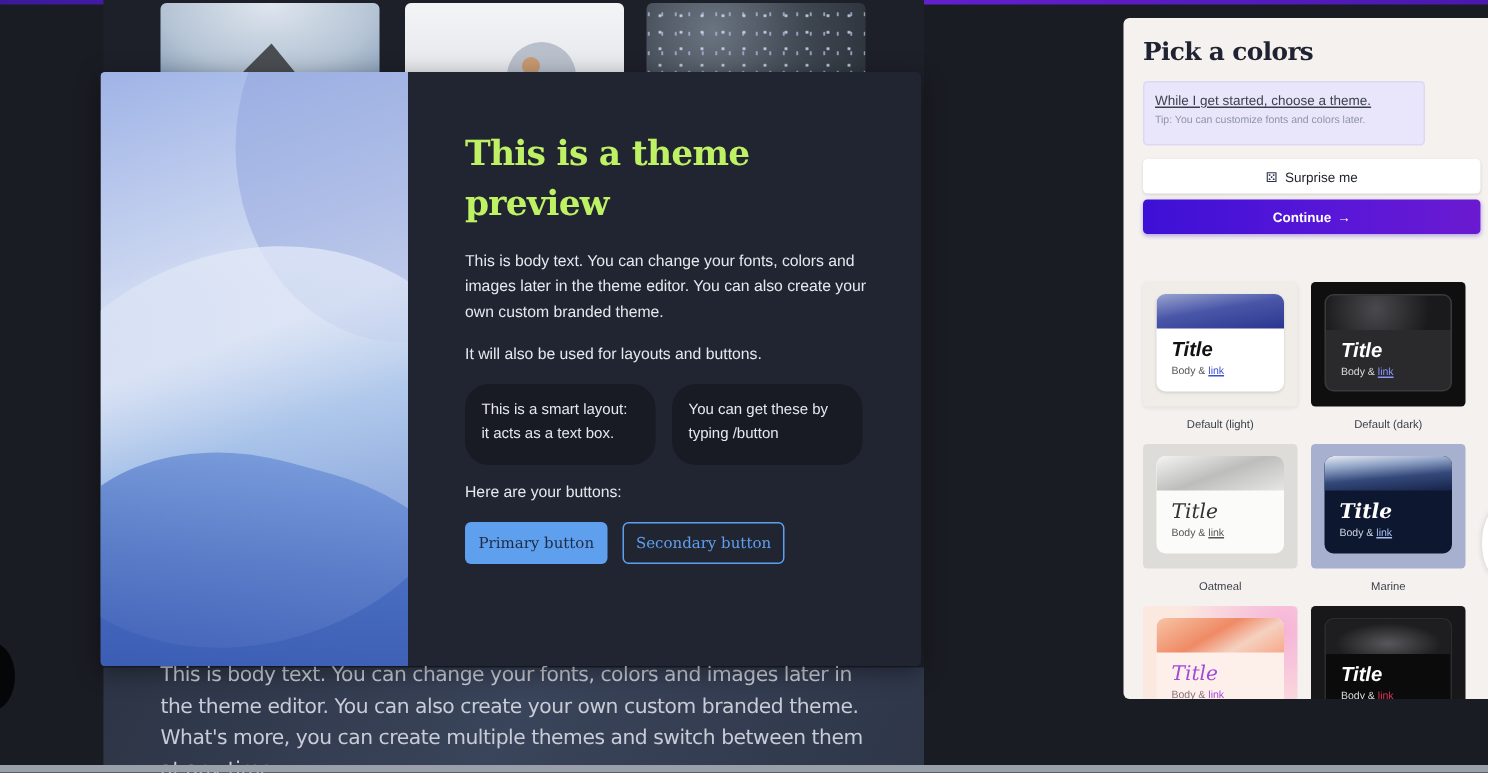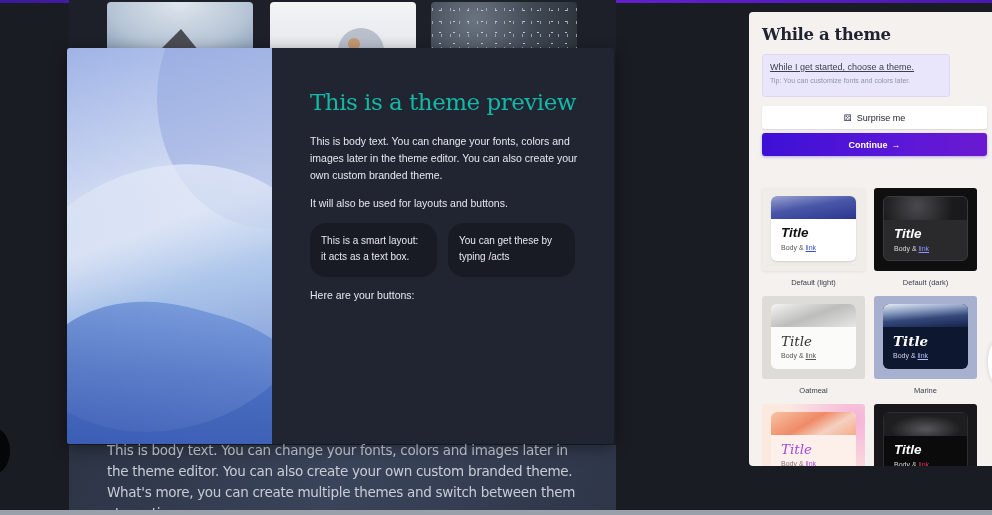--- a/index.html
+++ b/index.html
@@ -18,21 +18,21 @@
   .bottom-text { position: absolute; left: 107px; top: 440px; width: 480px; color: #c8ccd6; font-size: 13.5px; line-height: 21px; font-family: "DejaVu Sans", sans-serif; letter-spacing: -0.3px; }
   .bottom-line { position: absolute; left: 0; top: 510px; width: 992px; height: 5px; background: #9aa0aa; }
   .left-circle { position: absolute; left: -22px; top: 428px; width: 32px; height: 46px; border-radius: 50%; background: #050608; }
   .preview { position: absolute; left: 67px; top: 48px; width: 547px; height: 396px; background: #212532; border-radius: 3px; overflow: hidden; box-shadow: 0 4px 16px rgba(0,0,0,.4); }
   .preview-img { position: absolute; left: 0; top: 0; width: 205px; height: 396px; overflow: hidden; background: linear-gradient(160deg, #9fb3e6 0%, #c9d5f0 30%, #e6ebf7 45%, #6fa0dc 60%, #4a72c4 80%, #3456a8 100%); }
   .preview-img .wave1 { position: absolute; left: -60px; top: 120px; width: 320px; height: 260px; border-radius: 50%; background: linear-gradient(200deg, rgba(230,236,248,.85), rgba(140,170,225,.4)); transform: rotate(-20deg); }
   .preview-img .wave2 { position: absolute; left: -40px; top: 260px; width: 300px; height: 220px; border-radius: 45%; background: linear-gradient(180deg, rgba(90,130,210,.6), rgba(50,80,170,.9)); transform: rotate(15deg); }
   .preview-img .wave3 { position: absolute; left: 90px; top: -80px; width: 220px; height: 260px; border-radius: 50%; background: rgba(140,160,220,.45); }
   .preview-content { position: absolute; left: 243px; top: 38px; width: 280px; }
   .hello { font-size: 8px; font-weight: bold; color: #ffffff; margin-bottom: 14px; }
-  .hero { font-family: "DejaVu Serif", serif; font-size: 23px; line-height: 33px; color: #14b8a6; font-weight: normal; letter-spacing: -0.5px; margin-bottom: 14px; }
+  .hero { font-family: "DejaVu Serif", serif; font-size: 23px; line-height: 33px; color: #bef264; font-weight: bold; letter-spacing: -0.5px; margin-bottom: 14px; }
   .body-p { font-size: 10.5px; line-height: 17px; color: #e6e8ee; margin-bottom: 11px; }
   .link { color: #5f9ff0; text-decoration: underline; font-size: 10.5px; line-height: 17px; display: block; }
   .after-link { font-size: 10.5px; line-height: 16px; color: #e6e8ee; margin-bottom: 12px; }
   .smart-row { display: flex; gap: 11px; margin-bottom: 12px; }
   .smart-box { width: 127px; height: 54px; background: #191b24; border-radius: 16px; padding: 10px 11px; font-size: 10px; line-height: 16px; color: #e6e8ee; }
   .btn-label { font-size: 10.5px; color: #e6e8ee; margin-bottom: 14px; }
   .btn-row { display: flex; gap: 10px; }
   .btn-primary { width: 95px; height: 28px; border-radius: 4px; background: #5ea0ee; color: #1e2a44; font-family: "DejaVu Serif", serif; font-size: 10px; border: none; display: flex; align-items: center; justify-content: center; }
   .btn-secondary { width: 108px; height: 28px; border-radius: 4px; background: transparent; border: 1.5px solid #5ea0ee; color: #5ea0ee; font-family: "DejaVu Serif", serif; font-size: 10px; display: flex; align-items: center; justify-content: center; }
   .panel { position: absolute; left: 749px; top: 12px; width: 243px; height: 454px; background: #f4f1ef; border-radius: 4px 0 0 4px; overflow: hidden; }
@@ -124,28 +124,32 @@
     <div class="wave3"></div>
     <div class="wave1"></div>
     <div class="wave2"></div>
   </div>
   <div class="preview-content">
     <h1 class="hero">This is a theme preview</h1>
     <p class="body-p">This is body text. You can change your fonts, colors and images later in the theme editor. You can also create your own custom branded theme.</p>
     <p class="after-link">It will also be used for layouts and buttons.</p>
     <div class="smart-row">
       <div class="smart-box">This is a smart layout: it acts as a text box.</div>
-      <div class="smart-box">You can get these by typing /acts</div>
+      <div class="smart-box">You can get these by typing /button</div>
     </div>
     <p class="btn-label">Here are your buttons:</p>
+    <div class="btn-row">
+      <button class="btn-primary">Primary button</button>
+      <button class="btn-secondary">Secondary button</button>
+    </div>
   </div>
 </div>
 
 <div class="panel">
-  <h2 class="panel-title">While a theme</h2>
+  <h2 class="panel-title">Pick a colors</h2>
   <div class="hint-box">
     <div class="hint-main">While I get started, choose a theme.</div>
     <div class="hint-tip">Tip: You can customize fonts and colors later.</div>
   </div>
   <button class="surprise">
     <span class="dice">⚄</span>
     <span>Surprise me</span>
   </button>
   <button class="continue">
     <span>Continue</span>

